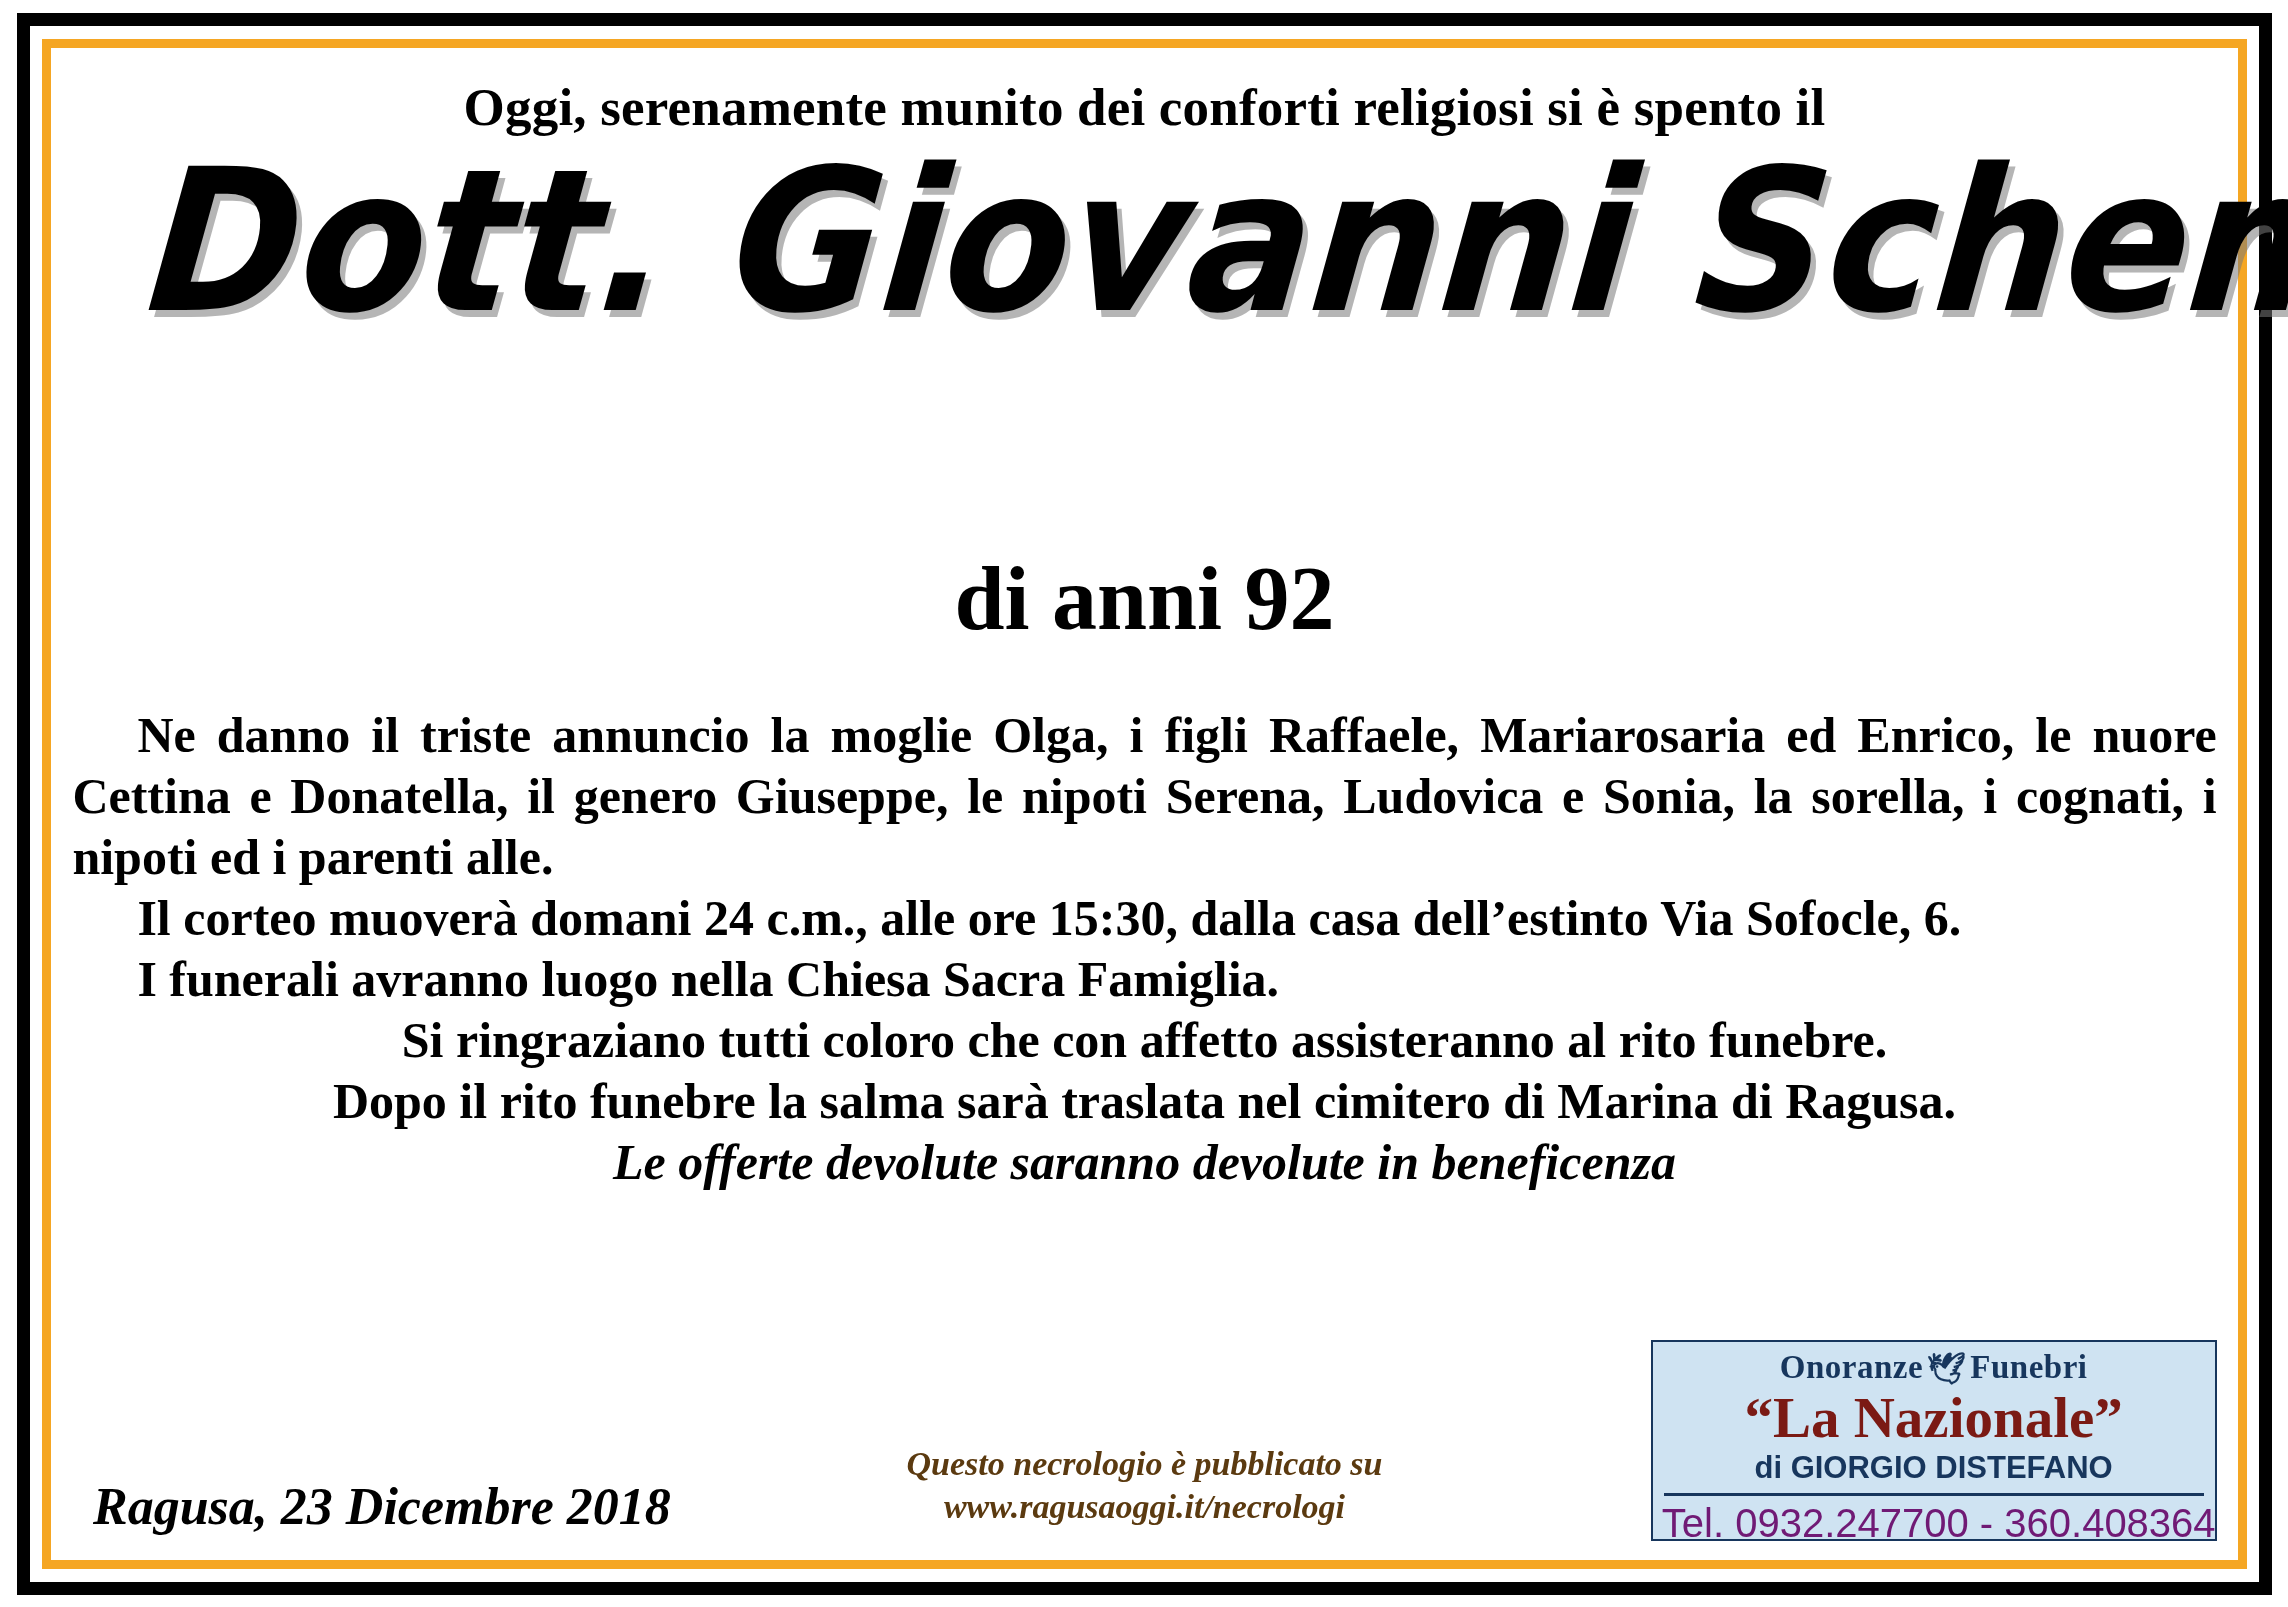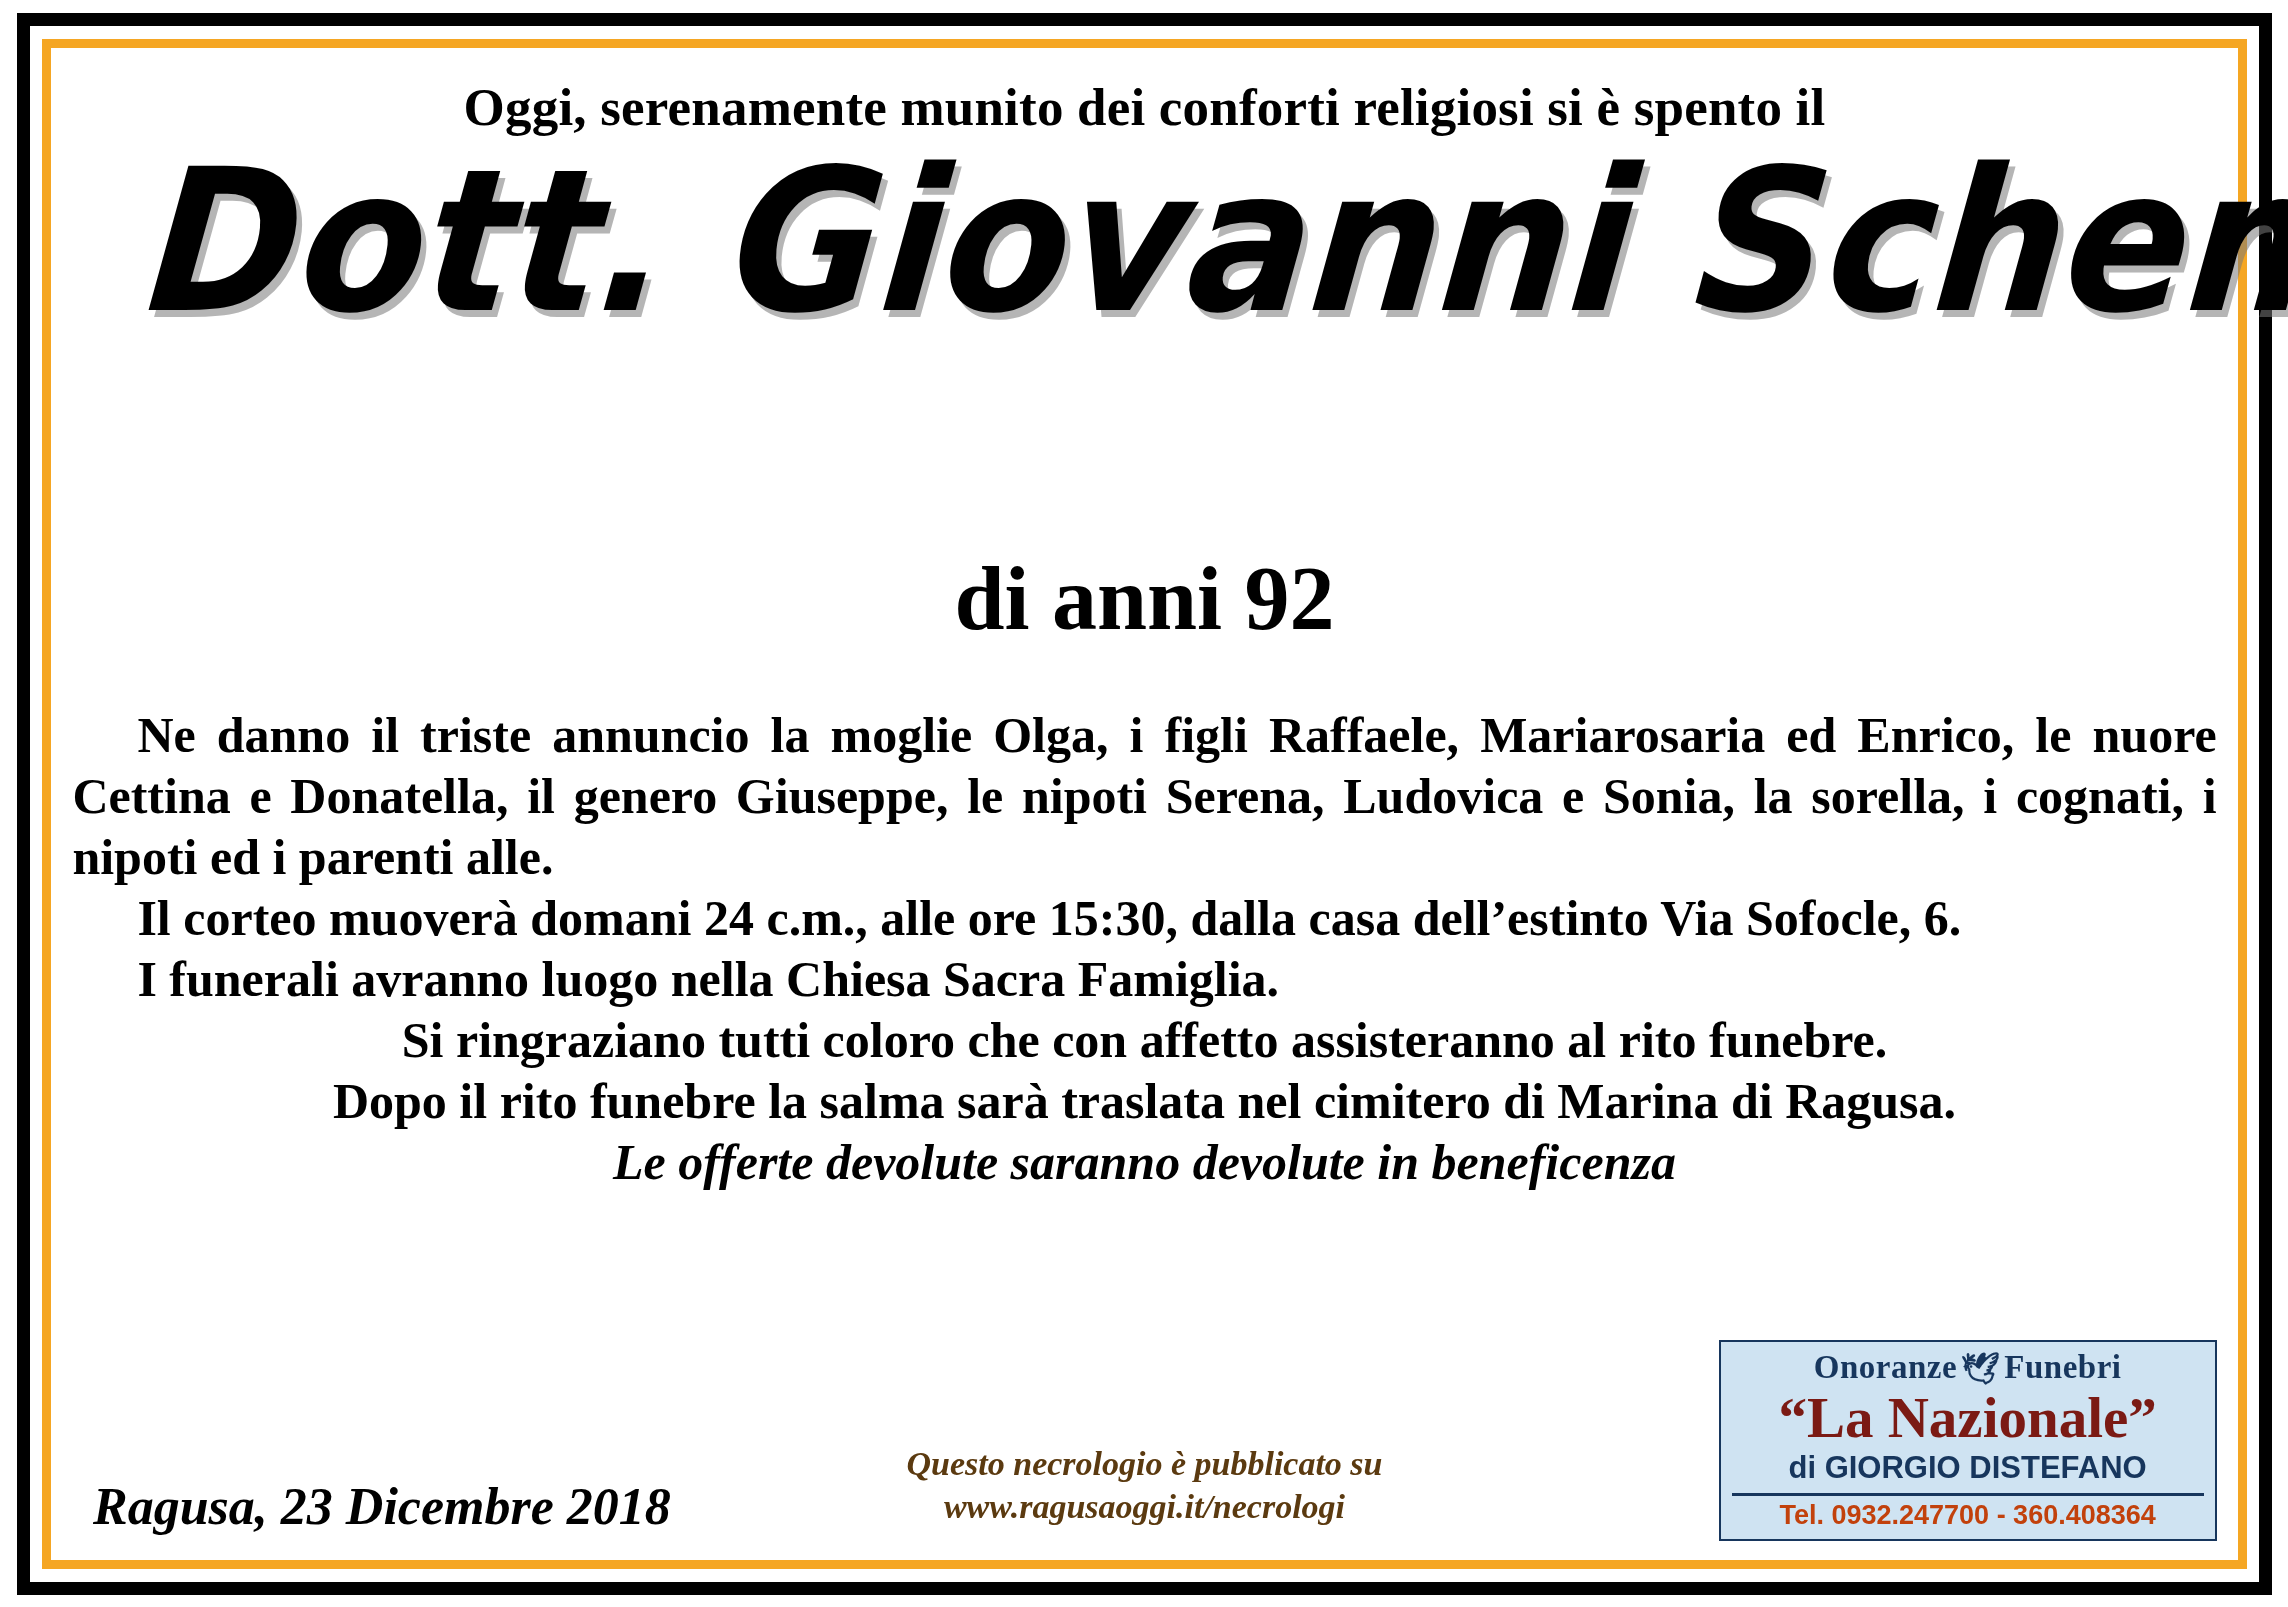--- a/index.html
+++ b/index.html
@@ -155,21 +155,21 @@
     font-size: 34px;
     line-height: 1.25;
     color: #5B3A10;
     white-space: nowrap;
   }
 
   .agency-box {
     position: absolute;
     right: 7.4px;
     bottom: 1.8px;
-    width: 498px;
+    width: 566px;
     height: 201px;
     background: #CFE3F2;
     border: 2.8px solid #17365D;
     box-sizing: border-box;
     padding: 7.4px 9.2px;
     text-align: center;
     overflow: hidden;
   }
   .agency-line1 {
     font-family: "Liberation Serif", serif;
@@ -205,23 +205,23 @@
     white-space: nowrap;
     margin-top: 3.7px;
   }
   .agency-divider {
     height: 2.8px;
     background: #17365D;
     margin: 7.4px 1.8px 5.5px 1.8px;
   }
   .agency-phone {
     font-family: "Liberation Sans", sans-serif;
-    font-weight: bold;
-    font-size: 27px;
-    color: #c2410c;
+    font-weight: normal;
+    font-size: 40px;
+    color: #701a75;
     line-height: 1.1;
     white-space: nowrap;
   }
 </style>
 </head>
 <body>
 
 <div class="poster">
 
   <div class="frame-outer"></div>

